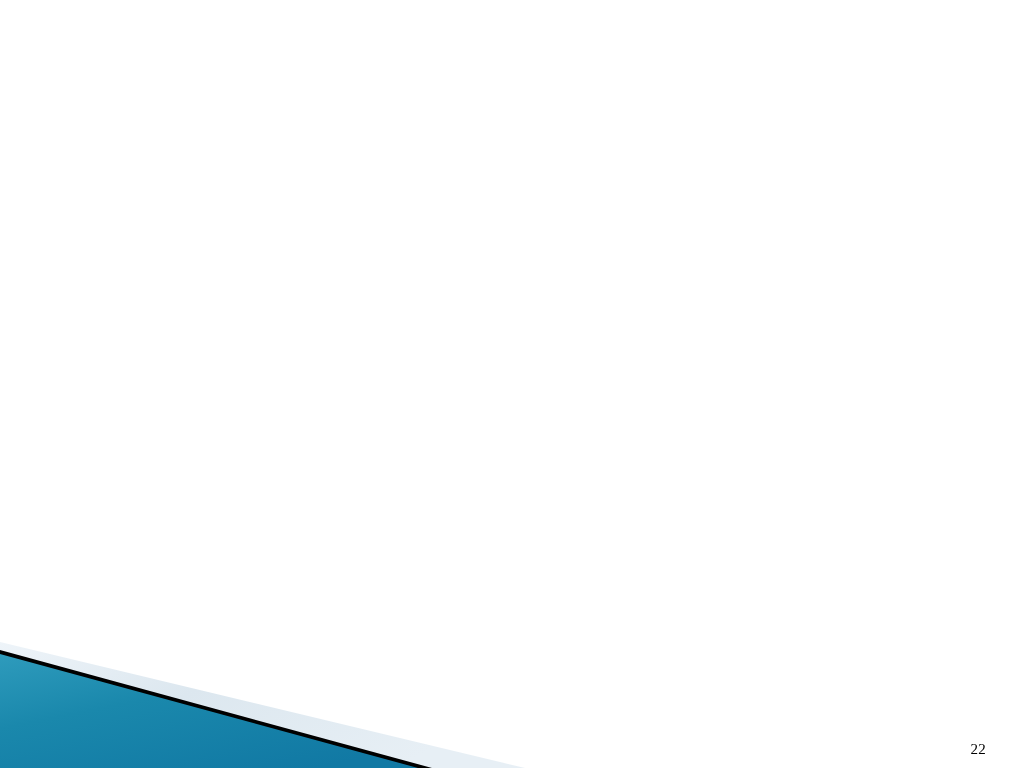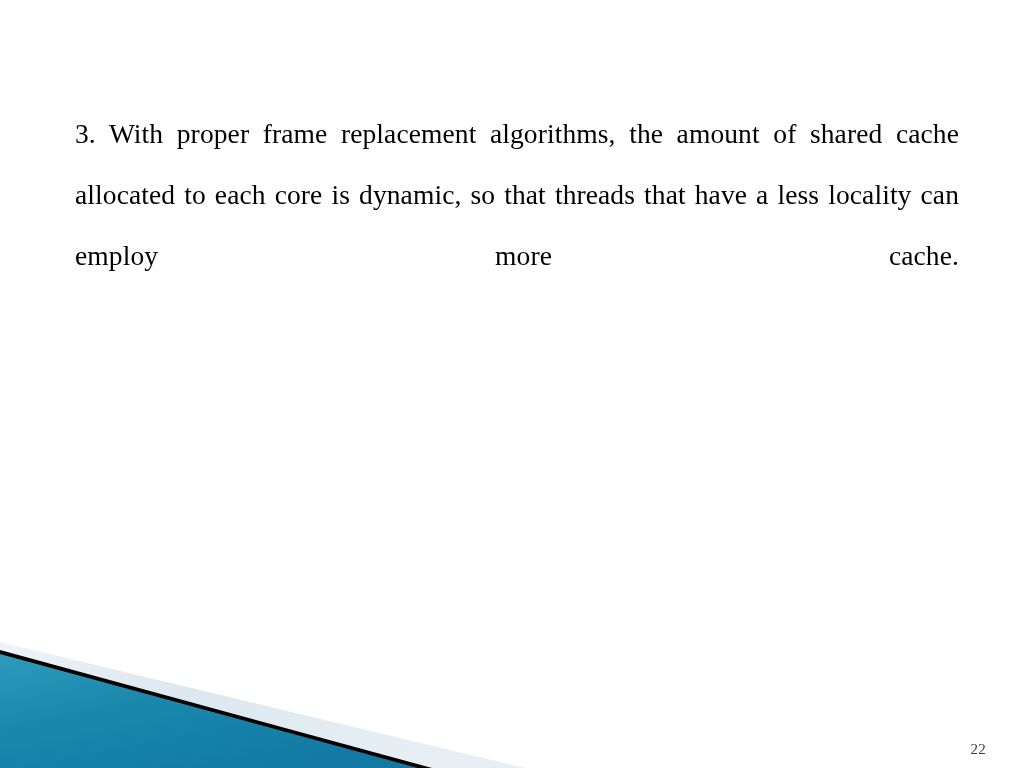--- a/index.html
+++ b/index.html
@@ -59,21 +59,21 @@
     display: inline-block;
     width: 100%;
   }
 
   
   .page-number {
     position: absolute;
     right: 38px;
     bottom: 10px;
     font-size: 15px;
-    color: #404040;
+    color: #000000;
     font-family: "Liberation Serif", "DejaVu Serif", serif;
     letter-spacing: 0.3px;
   }
 </style>
 </head>
 <body>
 
 <div class="slide">
 
   <div class="deco">
@@ -93,18 +93,17 @@
 
       <polygon points="0,14 525,140 430,140 0,32" fill="url(#paleGrad)"></polygon>
 
       <polygon points="0,22 432,140 412,140 0,30" fill="#000000"></polygon>
 
       <polygon points="0,26 418,140 0,140" fill="url(#tealGrad)"></polygon>
     </svg>
   </div>
 
   <div class="content">
-    <p class="para">3. With proper frame replacement algorithms, the amount of shared cache allocated to each core is dynamic, so that threads that have a less locality can employ more cache.</p>
   </div>
 
   <div class="page-number">22</div>
 
 </div>
 
 </body></html>

